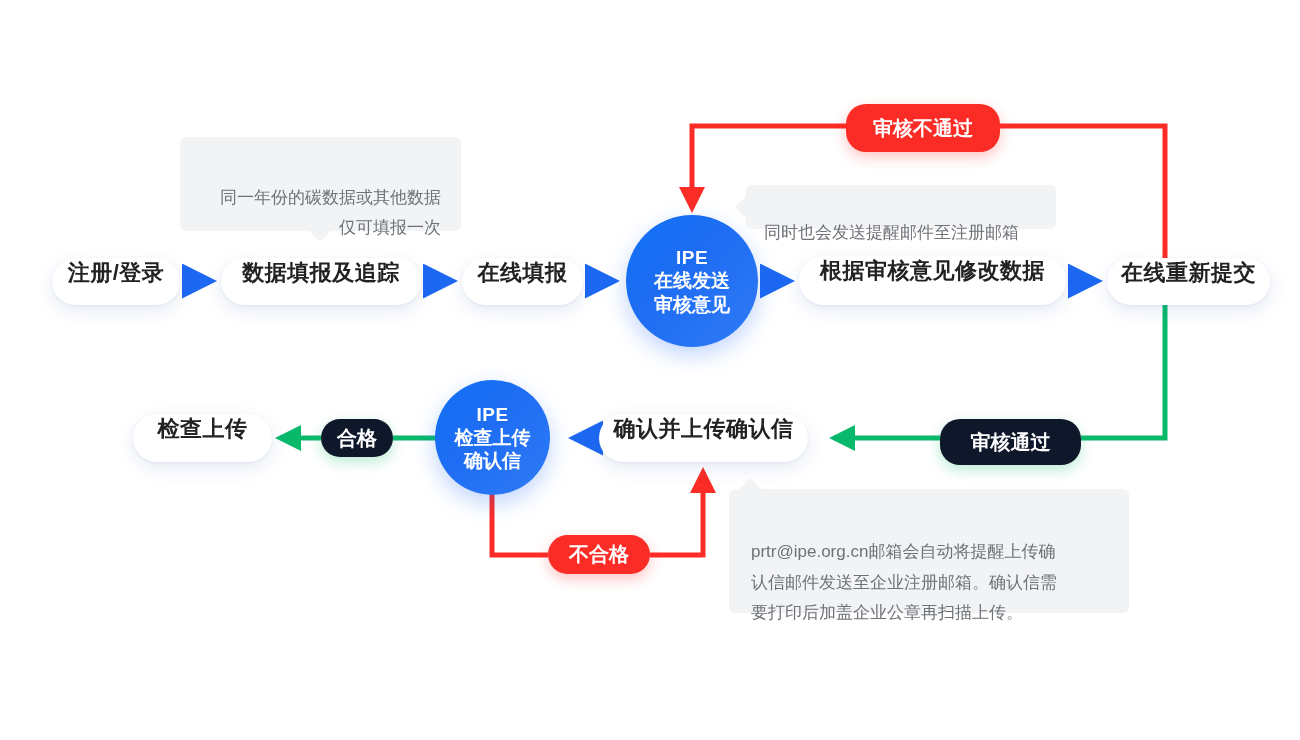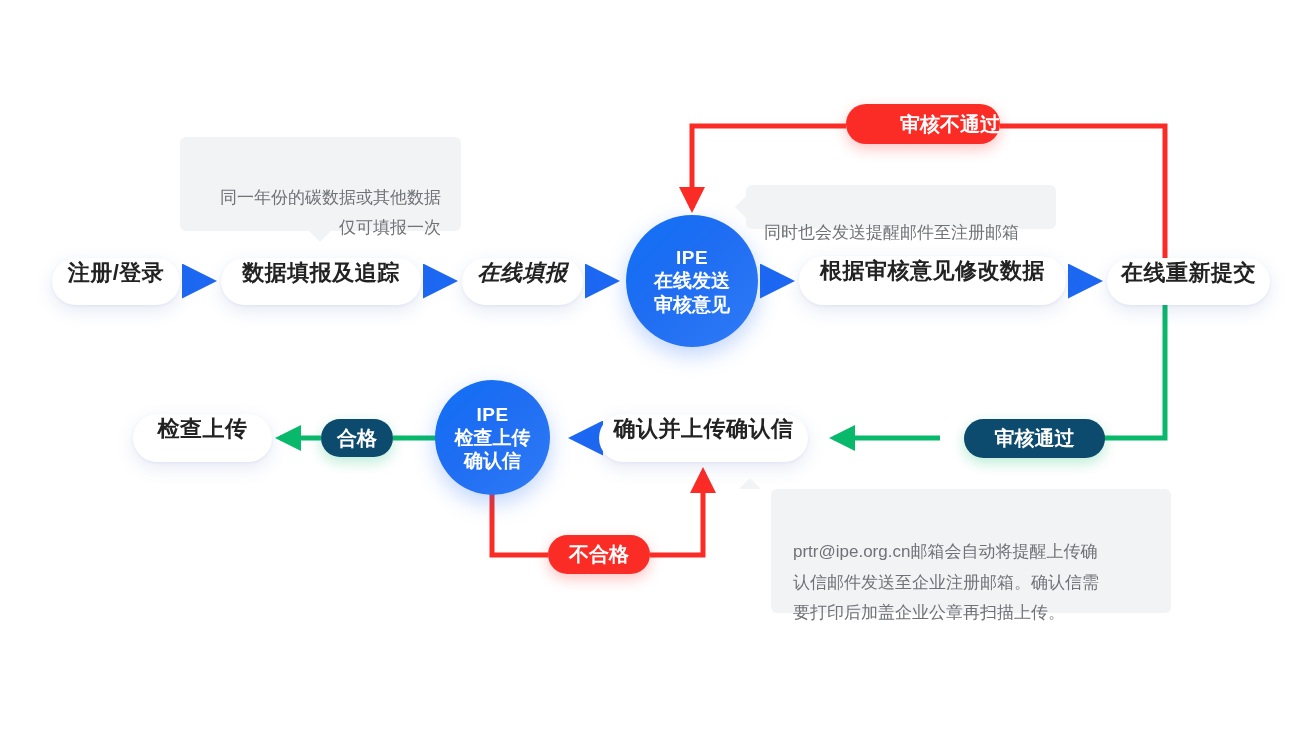--- a/index.html
+++ b/index.html
@@ -74,21 +74,21 @@
     font-weight: bold;
     font-size: 20px;
     white-space: nowrap;
     box-sizing: border-box;
   }
   .badge.red {
     background: #fb2c26;
     box-shadow: 0 5px 14px rgba(251,44,38,0.28);
   }
   .badge.green {
-    background: #0c4a6e;
+    background: #0f172a;
     box-shadow: 0 5px 14px rgba(9,185,107,0.28);
   }
 
   
   .tooltip {
     position: absolute;
     background: #f2f3f5;
     border-radius: 6px;
     color: #6f7277;
     font-size: 17px;
@@ -180,21 +180,21 @@
   </svg>
 
   <div class="node" style="left:52px; top:258px; width:128px; height:47px;">
     <span>注册/登录</span>
   </div>
 
   <div class="node" style="left:221px; top:258px; width:200px; height:47px;">
     <span>数据填报及追踪</span>
   </div>
 
-  <div class="node" style="left:462px; top:258px; width:121px; height:47px;font-style:italic;">
+  <div class="node" style="left:462px; top:258px; width:121px; height:47px;">
     <span>在线填报</span>
   </div>
 
   <div class="circle-node" style="left:626px; top:215px; width:132px; height:132px;">
     <span class="ipe">IPE</span>
     <span>在线发送</span>
     <span>审核意见</span>
   </div>
 
   <div class="node" style="left:799px; top:256px; width:267px; height:49px;">
@@ -212,25 +212,25 @@
   <div class="circle-node" style="left:435px; top:380px; width:115px; height:115px;">
     <span class="ipe">IPE</span>
     <span>检查上传</span>
     <span>确认信</span>
   </div>
 
   <div class="node" style="left:599px; top:414px; width:209px; height:48px;">
     <span>确认并上传确认信</span>
   </div>
 
-  <div class="badge red" style="left:846px; top:104px; width:154px; height:40px;justify-content:flex-end;">
+  <div class="badge red" style="left:846px; top:104px; width:154px; height:48px;">
     <span>审核不通过</span>
   </div>
 
-  <div class="badge green" style="left:964px; top:419px; width:141px; height:39px;">
+  <div class="badge green" style="left:940px; top:419px; width:141px; height:46px;">
     <span>审核通过</span>
   </div>
 
   <div class="badge green" style="left:321px; top:419px; width:72px; height:38px;">
     <span>合格</span>
   </div>
 
   <div class="badge red" style="left:548px; top:535px; width:102px; height:39px;">
     <span>不合格</span>
   </div>
@@ -239,20 +239,20 @@
     <span>同一年份的碳数据或其他数据
 仅可填报一次</span>
   </div>
   <div class="tip-tail down" style="left:309px; top:231px;"></div>
 
   <div class="tooltip" style="left:746px; top:185px; width:310px; height:44px; padding:9px 18px; line-height:26px;font-family:Liberation Serif, serif;">
     <span>同时也会发送提醒邮件至注册邮箱</span>
   </div>
   <div class="tip-tail left" style="left:735px; top:196px;"></div>
 
-  <div class="tooltip" style="left:771px; top:489px; width:400px; height:124px; padding:18px 22px; line-height:1.78;">
+  <div class="tooltip" style="left:729px; top:489px; width:400px; height:124px; padding:18px 22px; line-height:1.78;">
     <span>prtr@ipe.org.cn邮箱会自动将提醒上传确
 认信邮件发送至企业注册邮箱。确认信需
 要打印后加盖企业公章再扫描上传。</span>
   </div>
   <div class="tip-tail up" style="left:739px; top:478px;"></div>
 
 </div>
 
 </body></html>

